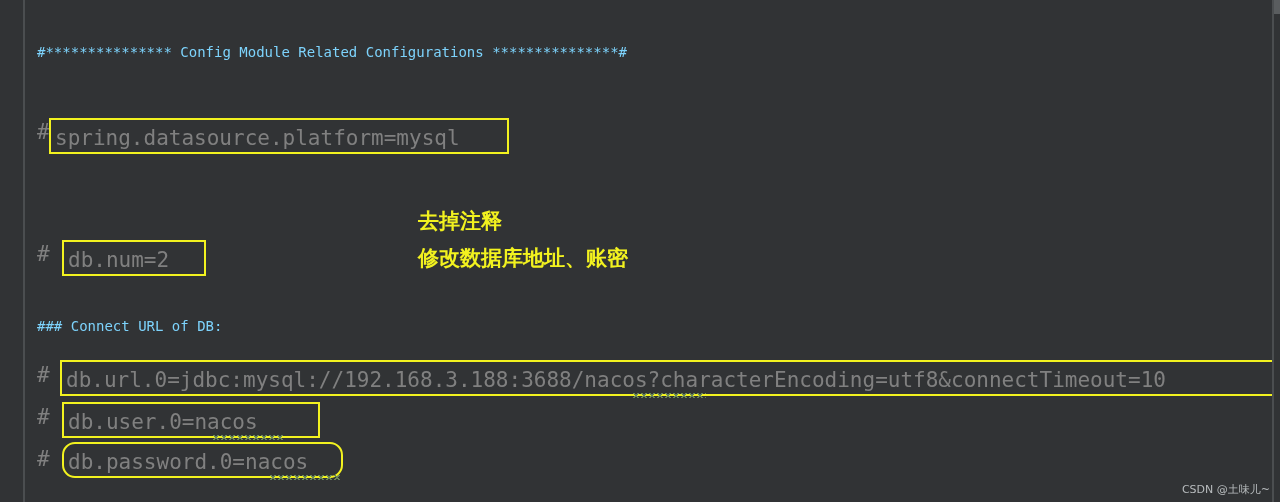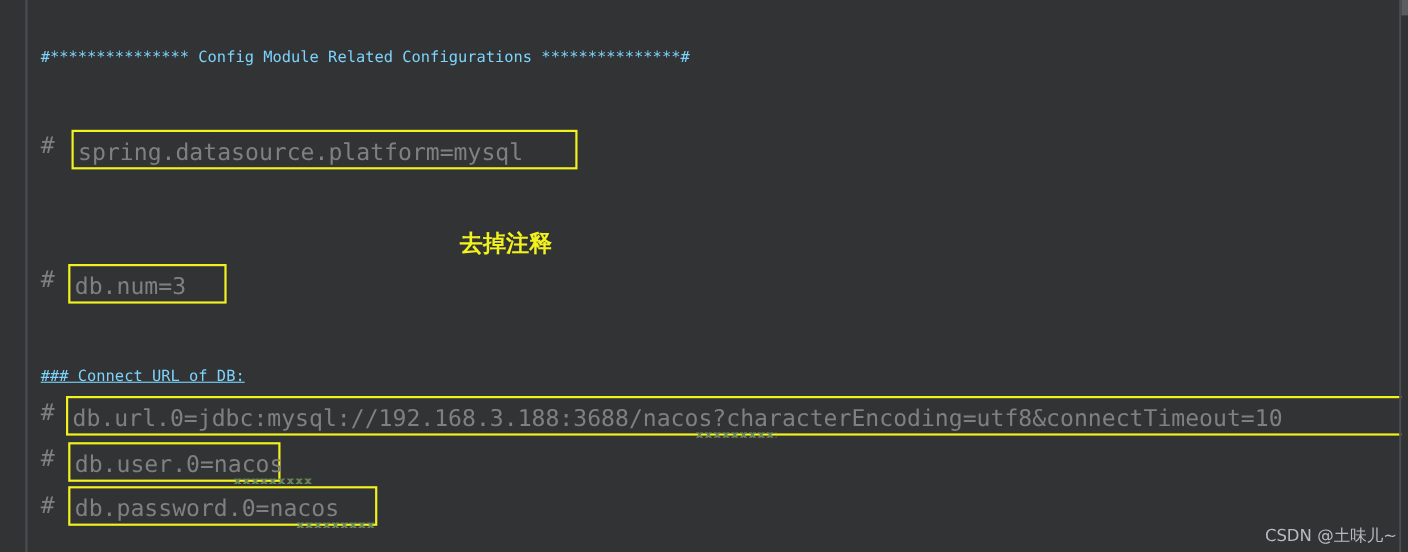--- a/index.html
+++ b/index.html
@@ -133,69 +133,70 @@
     line-height: 30px;
     text-align: center;
   }
 
   .watermark {
     position: absolute;
     right: 10px;
     bottom: 5px;
     color: #b8bcbe;
     font-family: "DejaVu Sans", "Liberation Sans", sans-serif;
-    font-size: 15px;
+    font-size: 11px;
     white-space: pre;
   }
 </style>
 </head>
 <body>
 
 <div id="editor">
 
   <div class="gutter"></div>
   <div class="gutter-divider"></div>
 
   <div class="code-area">
 
     <div class="line" style="left:12px; top:32px;">#*************** Config Module Related Configurations ***************#</div>
 
 
     <div class="hash" style="top:112px;">#</div>
-    <div class="hl-box" style="left:40px; top:118px; width:460px; height:36px;">
+    <div class="hl-box" style="left:24px; top:118px; width:460px; height:36px;">
       <span class="hl-text">spring.datasource.platform=mysql</span>
     </div>
 
 
     <div class="hash" style="top:234px;">#</div>
     <div class="hl-box" style="left:37px; top:240px; width:144px; height:36px;">
-      <span class="hl-text">db.num=3</span>
-    </div>
-
-    <div class="line" style="left:12px; top:322px;text-decoration:underline;">### Connect URL of DB:</div>
+      <span class="hl-text">db.num=2</span>
+    </div>
+
+    <div class="line" style="left:12px; top:306px;">### Connect URL of DB:</div>
 
     <div class="hash" style="top:355px;">#</div>
     <div class="hl-box" style="left:35px; top:360px; width:1222px; height:36px;">
       <span class="hl-text">db.url.0=jdbc:mysql://192.168.3.188:3688/nacos?characterEncoding=utf8&amp;connectTimeout=10</span>
       <span class="squiggle" style="left:570px; top:31px; width:74px;"></span>
     </div>
 
     <div class="hash" style="top:397px;">#</div>
-    <div class="hl-box" style="left:37px; top:402px; width:193px; height:36px;text-align:center;">
+    <div class="hl-box" style="left:37px; top:402px; width:258px; height:36px;text-align:center;">
       <span class="hl-text">db.user.0=nacos</span>
       <span class="squiggle" style="left:148px; top:31px; width:72px;"></span>
     </div>
 
     <div class="hash" style="top:439px;">#</div>
-    <div class="hl-box" style="left:37px; top:442px; width:281px; height:36px;">
+    <div class="hl-box" style="left:37px; top:442px; width:281px; height:36px;border-radius:13px;">
       <span class="hl-text">db.password.0=nacos</span>
       <span class="squiggle" style="left:205px; top:31px; width:72px;"></span>
     </div>
 
     <div class="annotation" style="left:393px; top:206px;">去掉注释</div>
+    <div class="annotation" style="left:393px; top:243px;">修改数据库地址、账密</div>
 
   </div>
 
   <div class="right-divider"></div>
   <div class="right-strip"></div>
   <div class="scroll-thumb"></div>
 
   <div class="watermark">CSDN @土味儿~</div>
 
 </div>

